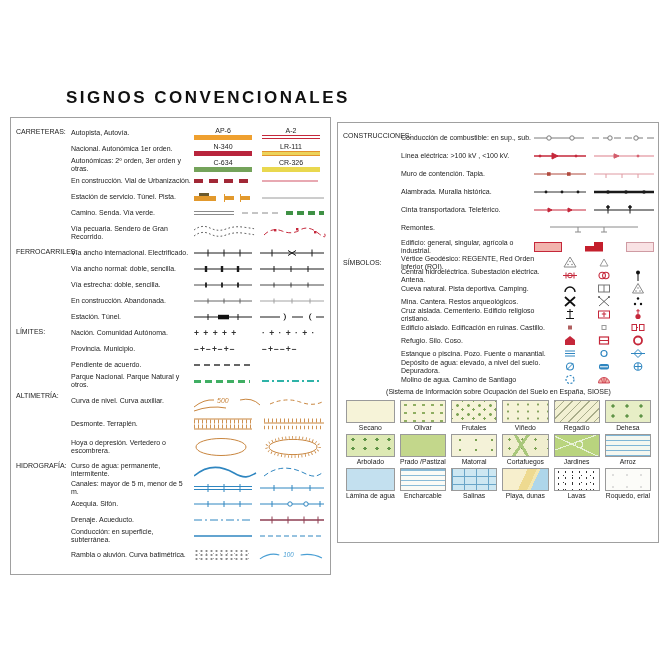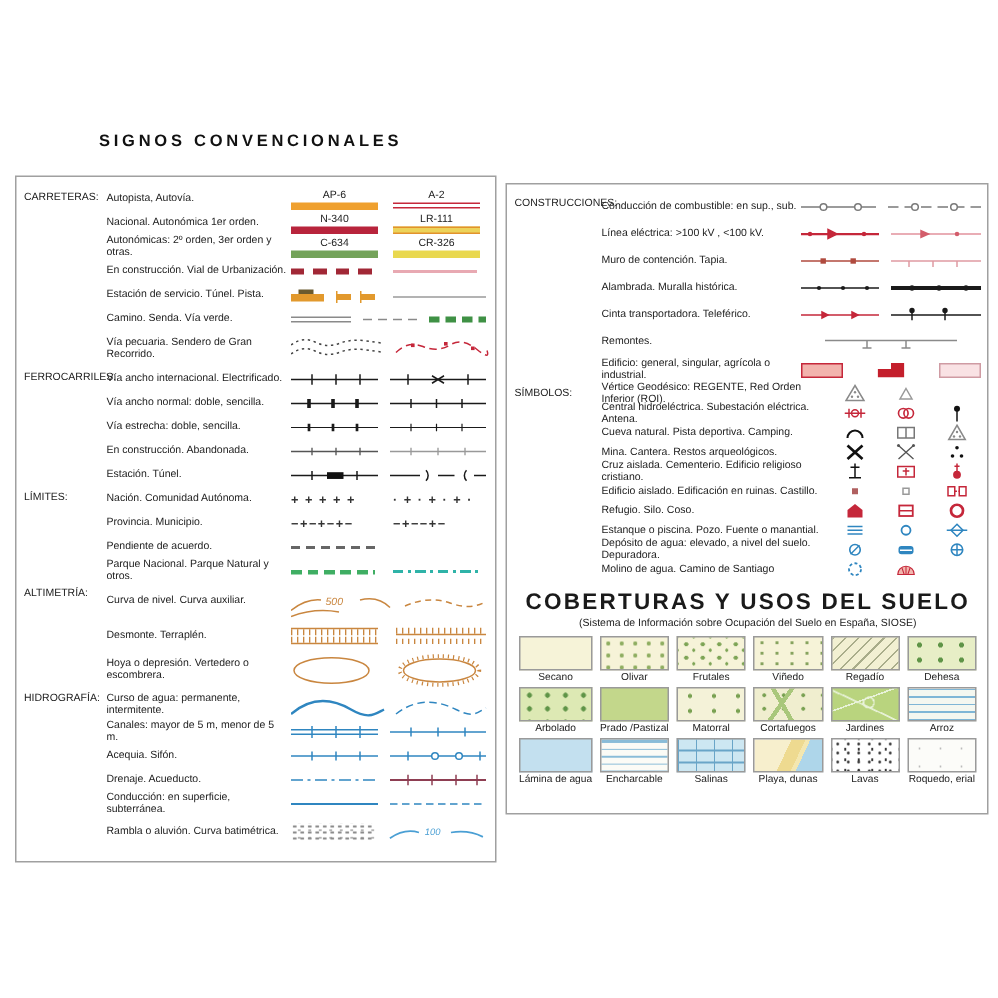--- a/index.html
+++ b/index.html
@@ -1,17 +1,17 @@
 <!DOCTYPE html>
 <html><head>
 <meta charset="utf-8">
 <style>
   html,body{margin:0;padding:0;background:#fff}
   body{width:665px;height:665px;position:relative;font-family:"Liberation Sans",sans-serif;color:#222;overflow:hidden}
-  .main-title{position:absolute;left:66px;top:88px;font-size:11px;font-weight:bold;letter-spacing:2.5px;color:#111;white-space:nowrap}
+  .main-title{position:absolute;left:66px;top:88px;font-size:17px;font-weight:bold;letter-spacing:2.5px;color:#111;white-space:nowrap}
   .panel{position:absolute;border:1px solid #a0a0a0;background:#fff;box-sizing:border-box}
   #left-panel{left:10px;top:117px;width:321px;height:458px;padding:7px 4px 2px 5px}
   #right-panel{left:337px;top:122px;width:322px;height:421px;padding:6px 4px 2px 5px}
   .row{display:flex;align-items:center;height:var(--h,16px)}
   .cat{flex:none;width:55px;font-size:7px;color:#222;align-self:flex-start;padding-top:3px;white-space:nowrap}
   .cat2{flex:none;width:58px;font-size:7px;color:#222;align-self:flex-start;padding-top:3px;white-space:nowrap}
   .lbl{flex:1;font-size:7px;color:#222;line-height:8px;padding-right:2px}
   .sym{flex:none;width:132px;display:flex;align-items:center}
   .sym2{flex:none;width:120px;display:flex;align-items:center}
   .sym3{flex:none;width:100px;display:flex;justify-content:space-between;align-items:center}
@@ -847,21 +847,20 @@
       <span class="slot">
           <svg width="14" height="13" viewBox="0 0 14 13">
             <path d="M1.5,10 A5.5,5.5 0 0 1 12.5,10 Z" fill="#f2b6ae" stroke="#c5273a" stroke-width=".8"></path>
             <path d="M7,4.6 V10 M4.3,5.6 L5.8,10 M9.7,5.6 L8.2,10" stroke="#c5273a" stroke-width=".7" fill="none"></path>
           </svg>
         </span>
       <span class="slot"></span>
     </span>
     </div>
 
-  <div class="cob-title">COBERTURAS Y USOS DEL SUELO</div>
   <div class="cob-sub">(Sistema de Información sobre Ocupación del Suelo en España, SIOSE)</div>
 
   <div class="grid">
     <div class="cell">
         <div class="sw p-secano"></div>
         <div class="swlbl">Secano</div>
       </div>
     <div class="cell">
         <div class="sw p-olivar"></div>
         <div class="swlbl">Olivar</div>

